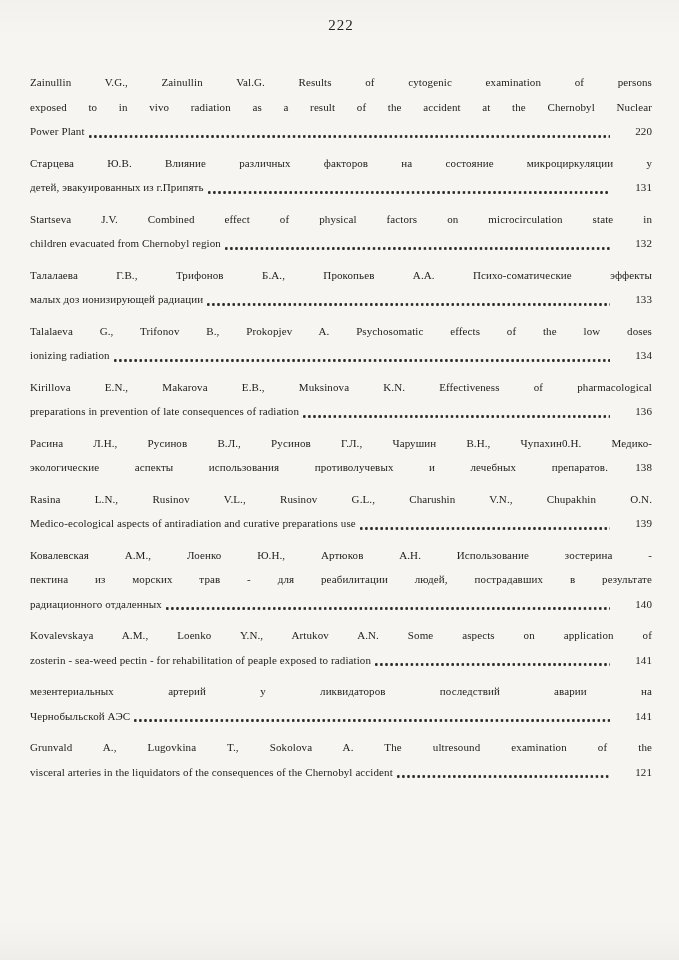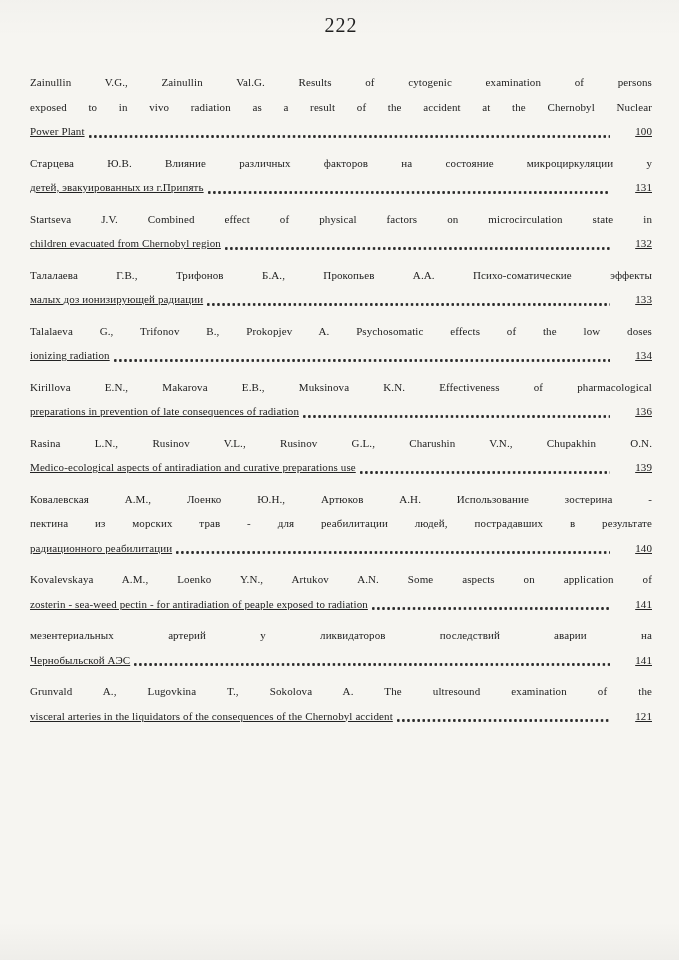--- a/index.html
+++ b/index.html
@@ -18,40 +18,39 @@
     box-sizing: border-box;
     width: 679px;
     height: 960px;
     padding: 12px 27px 0 30px;
     background:
       linear-gradient(180deg, rgba(0,0,0,0.015) 0%, rgba(0,0,0,0) 4%, rgba(0,0,0,0) 96%, rgba(0,0,0,0.03) 100%),
       #f6f5f1;
   }
   .pageno {
     text-align: center;
-    font-size: 20px;
+    font-size: 15px;
     line-height: 26px;
     letter-spacing: 1px;
     margin-bottom: 32px;
     color: #1f1f1f;
   }
   .entry {
     font-size: 11px;
     line-height: 24.5px;
     margin-bottom: 7px;
     letter-spacing: 0.1px;
   }
   .jline {
     text-align: justify;
     text-align-last: justify;
   }
   .lline {
     display: flex;
     align-items: flex-start;
-    text-decoration: underline;
   }
   .lline .txt {
     flex: 0 1 auto;
     white-space: nowrap;
   }
   .leader {
     flex: 1 1 auto;
     min-width: 12px;
     height: 5px;
     align-self: flex-end;
@@ -85,21 +84,21 @@
 <div class="sheet">
 
   <div class="pageno">222</div>
 
   <div class="entry">
     <div class="jline">Zainullin V.G., Zainullin Val.G. Results of cytogenic examination of persons</div>
     <div class="jline">exposed to in vivo radiation as a result of the accident at the Chernobyl Nuclear</div>
     <div class="lline">
       <span class="txt">Power Plant </span>
       <span class="leader"></span>
-      <span class="pnum">100</span>
+      <span class="pnum">220</span>
     </div>
   </div>
 
   <div class="entry">
     <div class="jline">Старцева Ю.В. Влияние различных факторов на состояние микроциркуляции у</div>
     <div class="lline">
       <span class="txt">детей, эвакуированных из г.Припять</span>
       <span class="leader"></span>
       <span class="pnum">131</span>
     </div>
@@ -135,44 +134,52 @@
 
   <div class="entry">
     <div class="jline">Kirillova E.N., Makarova E.B., Muksinova K.N. Effectiveness of pharmacological</div>
     <div class="lline">
       <span class="txt">preparations in prevention of late consequences of radiation</span>
       <span class="leader"></span>
       <span class="pnum">136</span>
     </div>
   </div>
 
+  <div class="entry nodots">
+    <div class="jline">Расина Л.Н., Русинов В.Л., Русинов Г.Л., Чарушин В.Н., Чупахин0.Н. Медико-</div>
+    <div class="lline">
+      <span class="txt">экологические аспекты использования противолучевых и лечебных препаратов.</span>
+      <span class="leader"></span>
+      <span class="pnum">138</span>
+    </div>
+  </div>
 
   <div class="entry">
     <div class="jline">Rasina L.N., Rusinov V.L., Rusinov G.L., Charushin V.N., Chupakhin O.N.</div>
     <div class="lline">
       <span class="txt">Medico-ecological aspects of antiradiation and curative preparations use</span>
       <span class="leader"></span>
       <span class="pnum">139</span>
     </div>
   </div>
 
   <div class="entry">
     <div class="jline">Ковалевская А.М., Лоенко Ю.Н., Артюков А.Н. Использование зостерина -</div>
     <div class="jline">пектина из морских трав - для реабилитации людей, пострадавших в результате</div>
     <div class="lline">
-      <span class="txt">радиационного реабилитации</span>
+      <span class="txt">радиационного отдаленных</span>
       <span class="leader"></span>
       <span class="pnum">140</span>
     </div>
   </div>
 
   <div class="entry">
     <div class="jline">Kovalevskaya A.M., Loenko Y.N., Artukov A.N. Some aspects on application of</div>
     <div class="lline">
-      <span class="txt">zosterin - sea-weed pectin - for antiradiation of peaple exposed to radiation</span>
+      <span class="txt">zosterin - sea-weed pectin - for rehabilitation of peaple exposed to radiation</span>
       <span class="leader"></span>
       <span class="pnum">141</span>
     </div>
   </div>
 
   <div class="entry">
     <div class="jline">мезентериальных артерий у ликвидаторов последствий аварии на</div>
     <div class="lline">
       <span class="txt">Чернобыльской АЭС</span>
       <span class="leader"></span>

